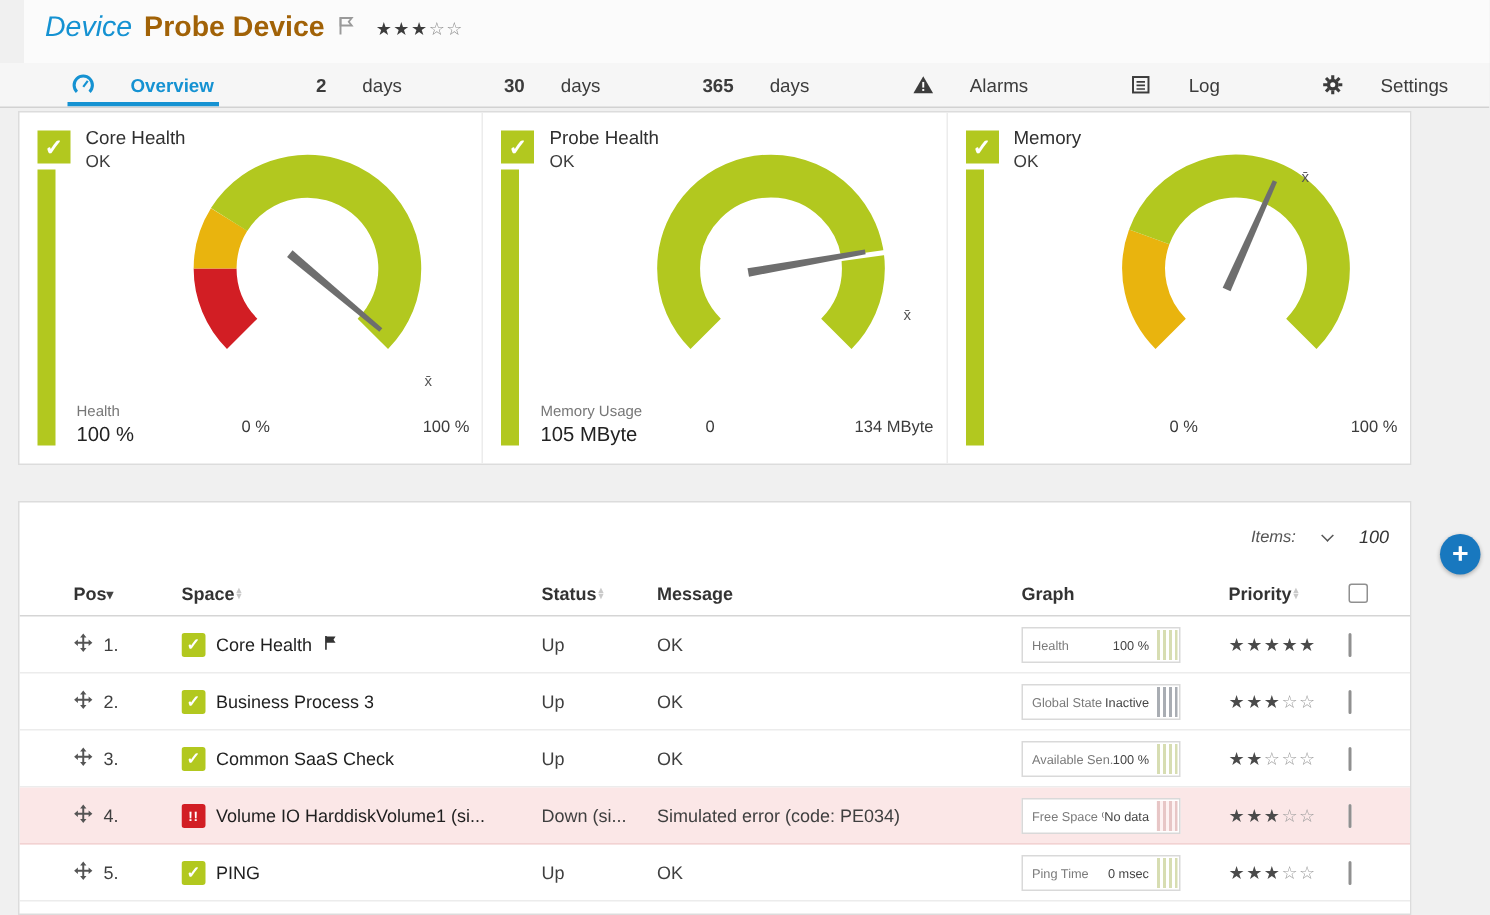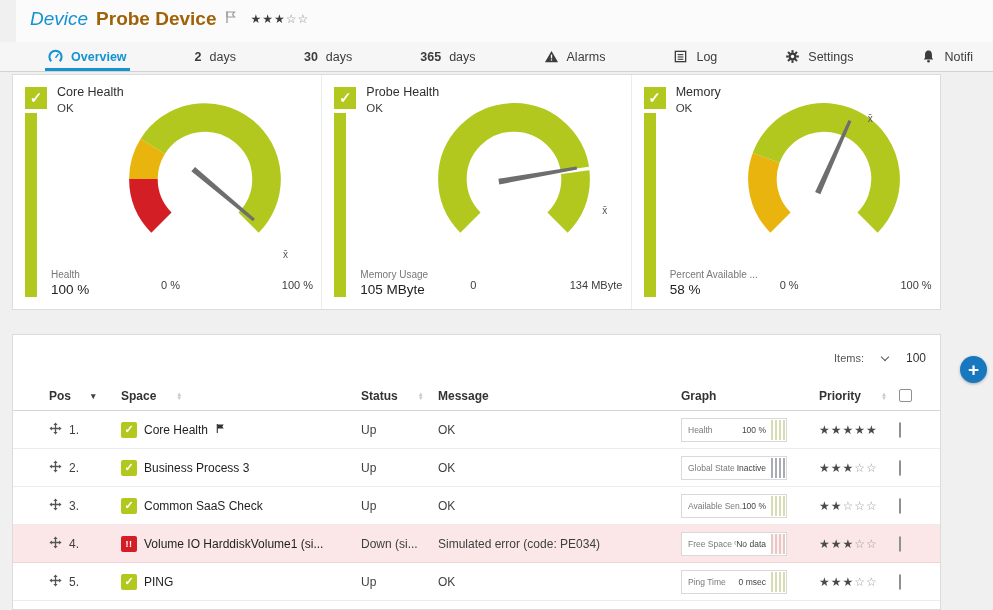--- a/index.html
+++ b/index.html
@@ -12,21 +12,21 @@
   .device-label { font-size:19px; font-style:italic; color:#1592d2; }
   .device-name { font-size:19px; font-weight:bold; color:#a16207; }
   .rating { font-size:12px; letter-spacing:1px; margin-left:4px; }
   .rating .on { color:#3c3c3c; }
   .rating .off { color:#8a8a8a; }
 
   
   .tabbar { position:absolute; top:42px; left:0; width:100%; height:30px; background:#f6f6f6;
             border-bottom:1px solid #d2d2d2; display:flex; align-items:stretch;
             padding-left:48px; column-gap:68px; white-space:nowrap; overflow:hidden; }
-  .tab { display:flex; align-items:center; gap:8px; font-size:12.5px; color:#3c3c3c;
+  .tab { display:flex; align-items:center; gap:24px; font-size:12.5px; color:#3c3c3c;
          position:relative; cursor:pointer; }
   .tab .num { font-weight:bold; }
   .tab.active { color:#1592d2; font-weight:bold; }
   .tab.active::after { content:""; position:absolute; bottom:0; left:-3px; right:-3px; height:3px; background:#1592d2; }
   .tab svg { display:block; }
 
   
   .gauges-card { position:absolute; top:74px; left:12px; width:929px; height:236px;
                  background:#fff; border:1px solid #dcdcdc; display:flex; }
   .gauge-cell { flex:1; position:relative; }
@@ -45,32 +45,32 @@
   .gauge-metric .val { font-size:13.5px; color:#222; margin-top:2px; }
   .avg-marker { position:absolute; font-size:10px; color:#555; }
   .g0 .avg-marker { left:270px; top:174px; }
   .g1 .avg-marker { left:280px; top:130px; }
   .g2 .avg-marker { left:236px; top:38px; }
 
   
   .table-card { position:absolute; top:334px; left:12px; width:929px; height:276px;
                 background:#fff; border:1px solid #dcdcdc; overflow:hidden; }
   .items-bar { height:46px; display:flex; align-items:center; justify-content:flex-end;
-               padding-right:14px; gap:18px; }
+               padding-right:14px; gap:18px;font-style:italic; }
   .items-label { font-size:11px; color:#555; }
   .chev { width:6px; height:6px; border-left:1.5px solid #555; border-bottom:1.5px solid #555;
           transform:rotate(-45deg); margin-top:-3px; }
   .items-count { font-size:12px; color:#333; }
 
   .thead, .trow { display:grid; grid-template-columns:72px 240px 77px 243px 138px 80px 43px;
                   align-items:center; padding-left:36px; }
   .thead { height:30px; font-size:12px; font-weight:bold; color:#333; border-bottom:1px solid #d5d5d5; }
   .trow { height:38px; border-bottom:1px solid #ececec; font-size:12px; color:#3f3f3f; }
   .trow.alert { background:#fbe7e7; border-bottom:1px solid #f2d2d2; }
-  .hcell { display:flex; align-items:center; gap:20px; }
+  .hcell { display:flex; align-items:center; gap:0; }
   .caret-down { font-size:9px; color:#444; }
   .sort { display:flex; flex-direction:column; line-height:4px; font-size:6px; color:#c9c9c9; font-style:normal; }
 
   .pos-cell { display:flex; align-items:center; gap:7px; }
   .sensor-cell { display:flex; align-items:center; gap:7px; overflow:hidden; }
   .sicon { width:16px; height:16px; border-radius:2px; color:#fff; display:flex; align-items:center;
            justify-content:center; font-size:11px; font-weight:bold; flex:0 0 16px; }
   .sicon.up { background:#b2c81f; }
   .sicon.down { background:#d21e24; font-size:9px; letter-spacing:.5px; }
   .sname { color:#1f1f1f; white-space:nowrap; overflow:hidden; }
@@ -254,24 +254,20 @@
           <g transform="rotate(-66)">
             <polygon points="-14,2.6 -14,-2.6 58,-1.4 58,1.4" fill="#6e6e6e"></polygon>
           </g>
         </g>
     </svg>
     <span class="avg-marker">x̄</span>
     <div class="gauge-minmax">
       <span>0 %</span>
       <span>100 %</span>
     </div>
-    <div class="gauge-metric">
-      <div class="lab">Percent Available ...</div>
-      <div class="val">58 %</div>
-    </div>
   </div>
 </div>
 
 <div class="table-card">
 
   <div class="items-bar">
     <span class="items-label">Items:</span>
     <span class="chev"></span>
     <span class="items-count">100</span>
   </div>

